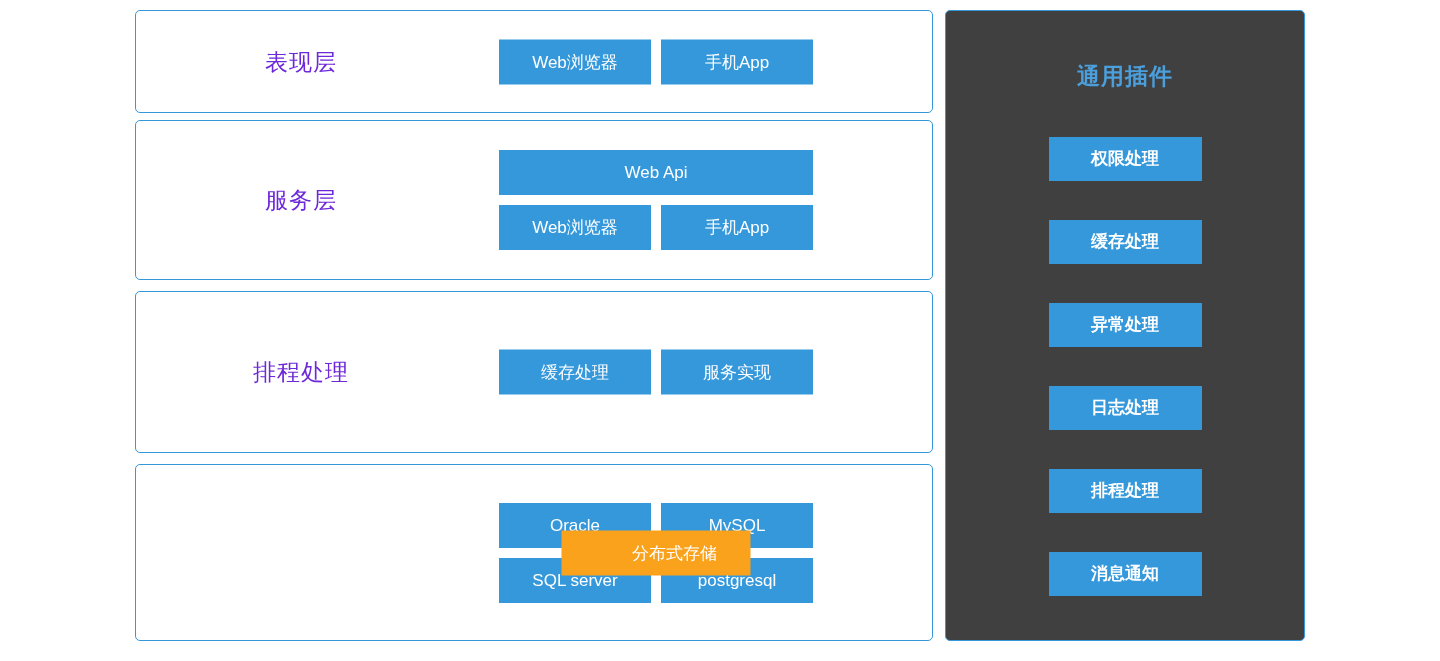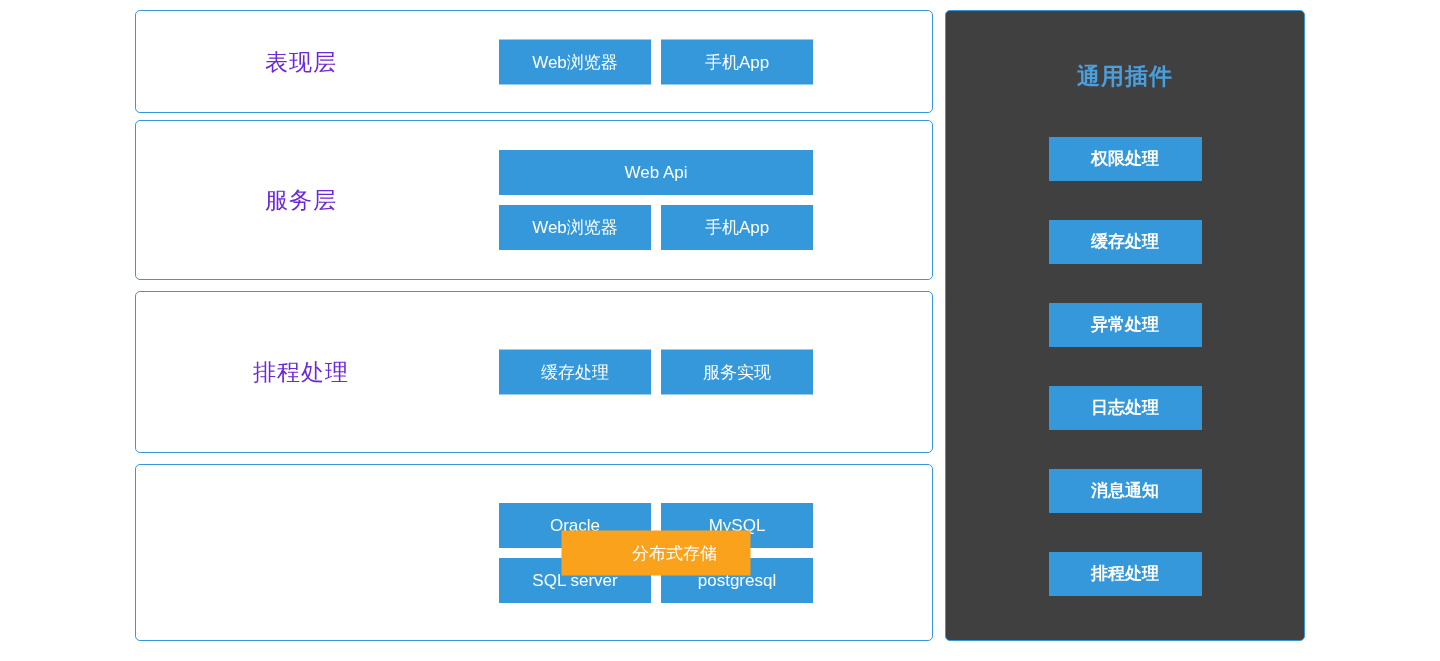--- a/index.html
+++ b/index.html
@@ -210,18 +210,18 @@
 
   </div>
 
   <div class="plugins-panel">
     <div class="plugins-title">通用插件</div>
     <div class="plugins-list">
       <div class="pbox">权限处理</div>
       <div class="pbox">缓存处理</div>
       <div class="pbox">异常处理</div>
       <div class="pbox">日志处理</div>
+      <div class="pbox">排程处理</div>
       <div class="pbox">消息通知</div>
-      <div class="pbox">排程处理</div>
     </div>
   </div>
 
 </div>
 
 </body></html>

